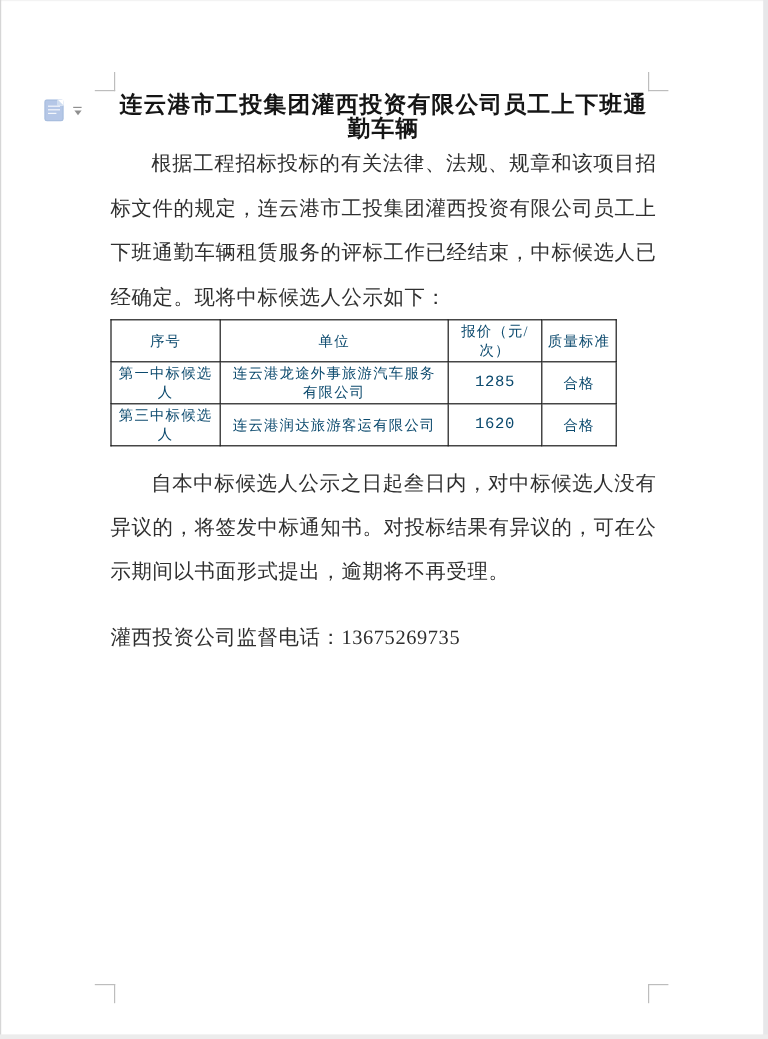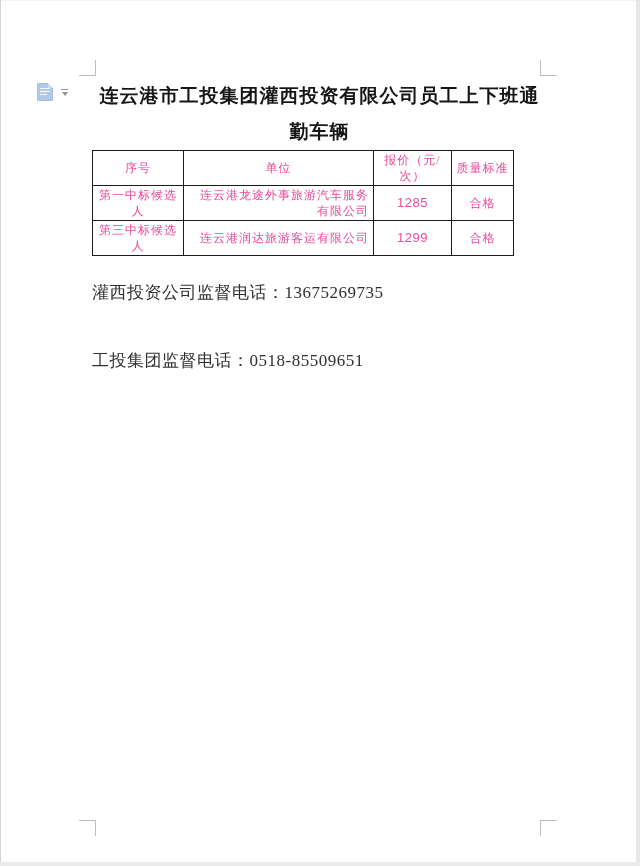--- a/index.html
+++ b/index.html
@@ -42,21 +42,21 @@
   .paste-caret .bar { width:7px; height:1px; background:#8f8f8f; margin-bottom:2px; }
   .paste-caret .tri { width:0; height:0; border-left:3px solid transparent;
     border-right:3px solid transparent; border-top:4px solid #8f8f8f; }
 
   .content { position:relative; padding: 0 93px 0 92px; }
 
   .doc-title {
     margin: 78px 0 0 0;
     font-size: 19px;
     font-weight: bold;
-    line-height: 36px;
+    line-height: 20px;
     text-align: center;
     letter-spacing: 1px;
     color: #151515;
   }
   .doc-title .tline { display:block; }
 
   p.body-text {
     margin: 0;
     font-size: 17px;
     line-height: 37px;
@@ -69,38 +69,38 @@
   p.notice-par { margin-top: 12px; }
   p.phone-1 { margin-top: 18px; }
   p.phone-2 { margin-top: 31px; }
 
   table.candidates {
     border-collapse: collapse;
     width: 421px;
     margin-top: 0;
     table-layout: fixed;
     font-size: 12px;
-    color: #ec4899;
+    color: #0c4a6e;
   }
   table.candidates th, table.candidates td {
     border: 1px solid #1a1a1a;
     font-weight: normal;
     padding: 1px 4px;
     text-align: center;
     vertical-align: middle;
     line-height: 16px;
     letter-spacing: 1px;
     overflow: hidden;
   }
   table.candidates thead tr { height: 19px; }
   table.candidates tr.r1 { height: 34px; }
   table.candidates tr.r2 { height: 22px; }
   table.candidates tr.r3 { height: 25px; }
-  table.candidates td.cell-unit { text-align: right; }
-  table.candidates td.cell-price { font-family: Liberation Sans, sans-serif; font-size: 13px; letter-spacing: 0.5px; }
+  table.candidates td.cell-unit { text-align: center; }
+  table.candidates td.cell-price { font-family: Liberation Mono, monospace; font-size: 13px; letter-spacing: 0.5px; }
 
   .sig-line  { margin-top: 26px; text-align: right; padding-right: 15px; text-indent: 0; }
   .date-line { margin-top: 2px;  text-align: right; padding-right: 19px; text-indent: 0; }
 </style>
 </head>
 <body>
 
 <div class="page">
 
   <div class="edge-top"></div>
@@ -125,20 +125,21 @@
         <div class="tri"></div>
     </div>
   </div>
 
   <div class="content">
 
     <h1 class="doc-title">
       <span class="tline">连云港市工投集团灌西投资有限公司员工上下班通勤车辆</span>
     </h1>
 
+    <p class="body-text indent">根据工程招标投标的有关法律、法规、规章和该项目招标文件的规定，连云港市工投集团灌西投资有限公司员工上下班通勤车辆租赁服务的评标工作已经结束，中标候选人已经确定。现将中标候选人公示如下：</p>
 
     <table class="candidates">
       <colgroup>
         <col style="width:91px">
           <col style="width:190px">
           <col style="width:78px">
           <col style="width:62px">
       </colgroup>
       <thead>
         <tr>
@@ -151,27 +152,27 @@
       <tbody>
         <tr class="r1">
           <td>第一中标候选人</td>
           <td class="cell-unit">连云港龙途外事旅游汽车服务有限公司</td>
           <td class="cell-price">1285</td>
           <td>合格</td>
         </tr>
         <tr class="r3">
           <td>第三中标候选人</td>
           <td class="cell-unit">连云港润达旅游客运有限公司</td>
-          <td class="cell-price">1299</td>
+          <td class="cell-price">1620</td>
           <td>合格</td>
         </tr>
       </tbody>
     </table>
 
+    <p class="body-text indent notice-par">自本中标候选人公示之日起叁日内，对中标候选人没有异议的，将签发中标通知书。对投标结果有异议的，可在公示期间以书面形式提出，逾期将不再受理。</p>
 
     <p class="body-text phone-1">灌西投资公司监督电话：13675269735</p>
 
-    <p class="body-text phone-2">工投集团监督电话：0518-85509651</p>
 
 
 
   </div>
 </div>
 
 </body></html>

